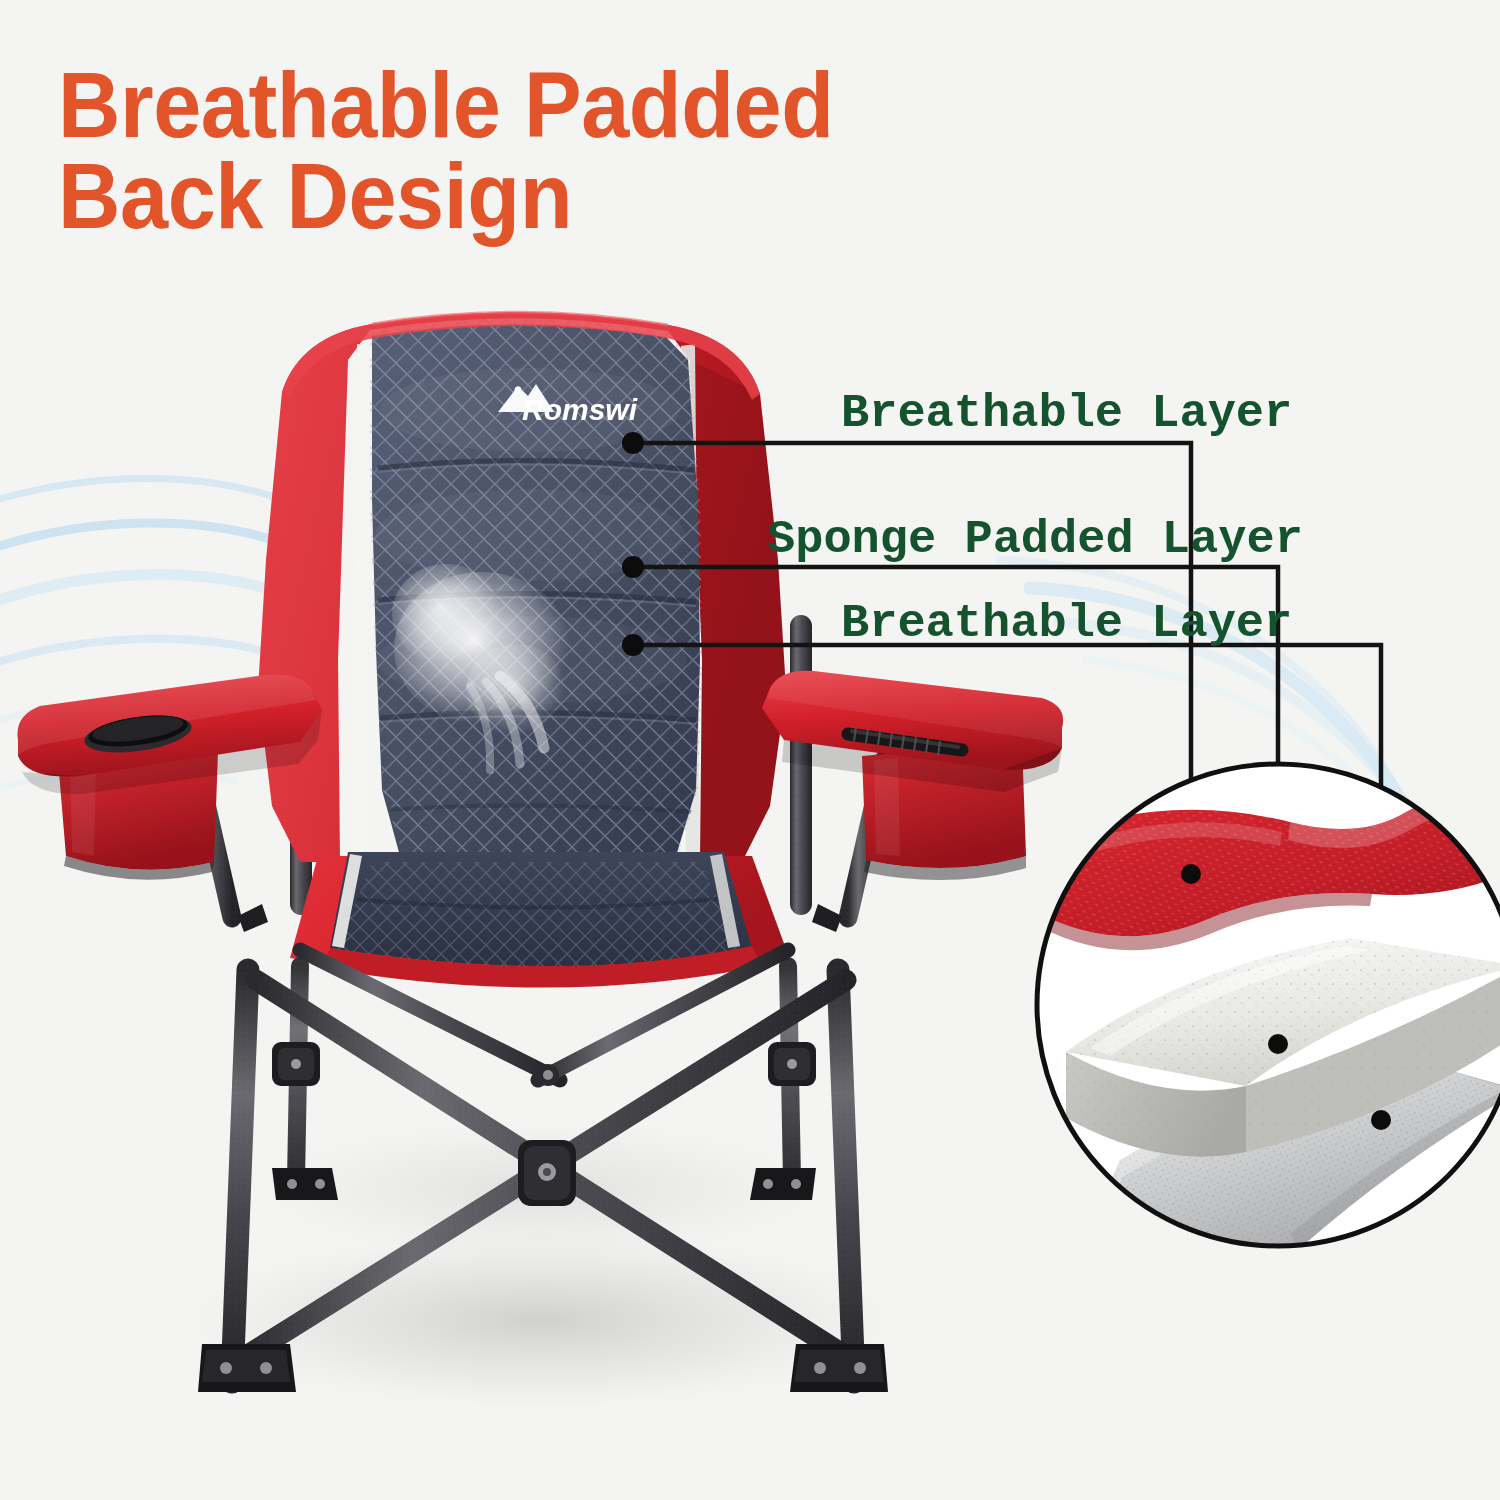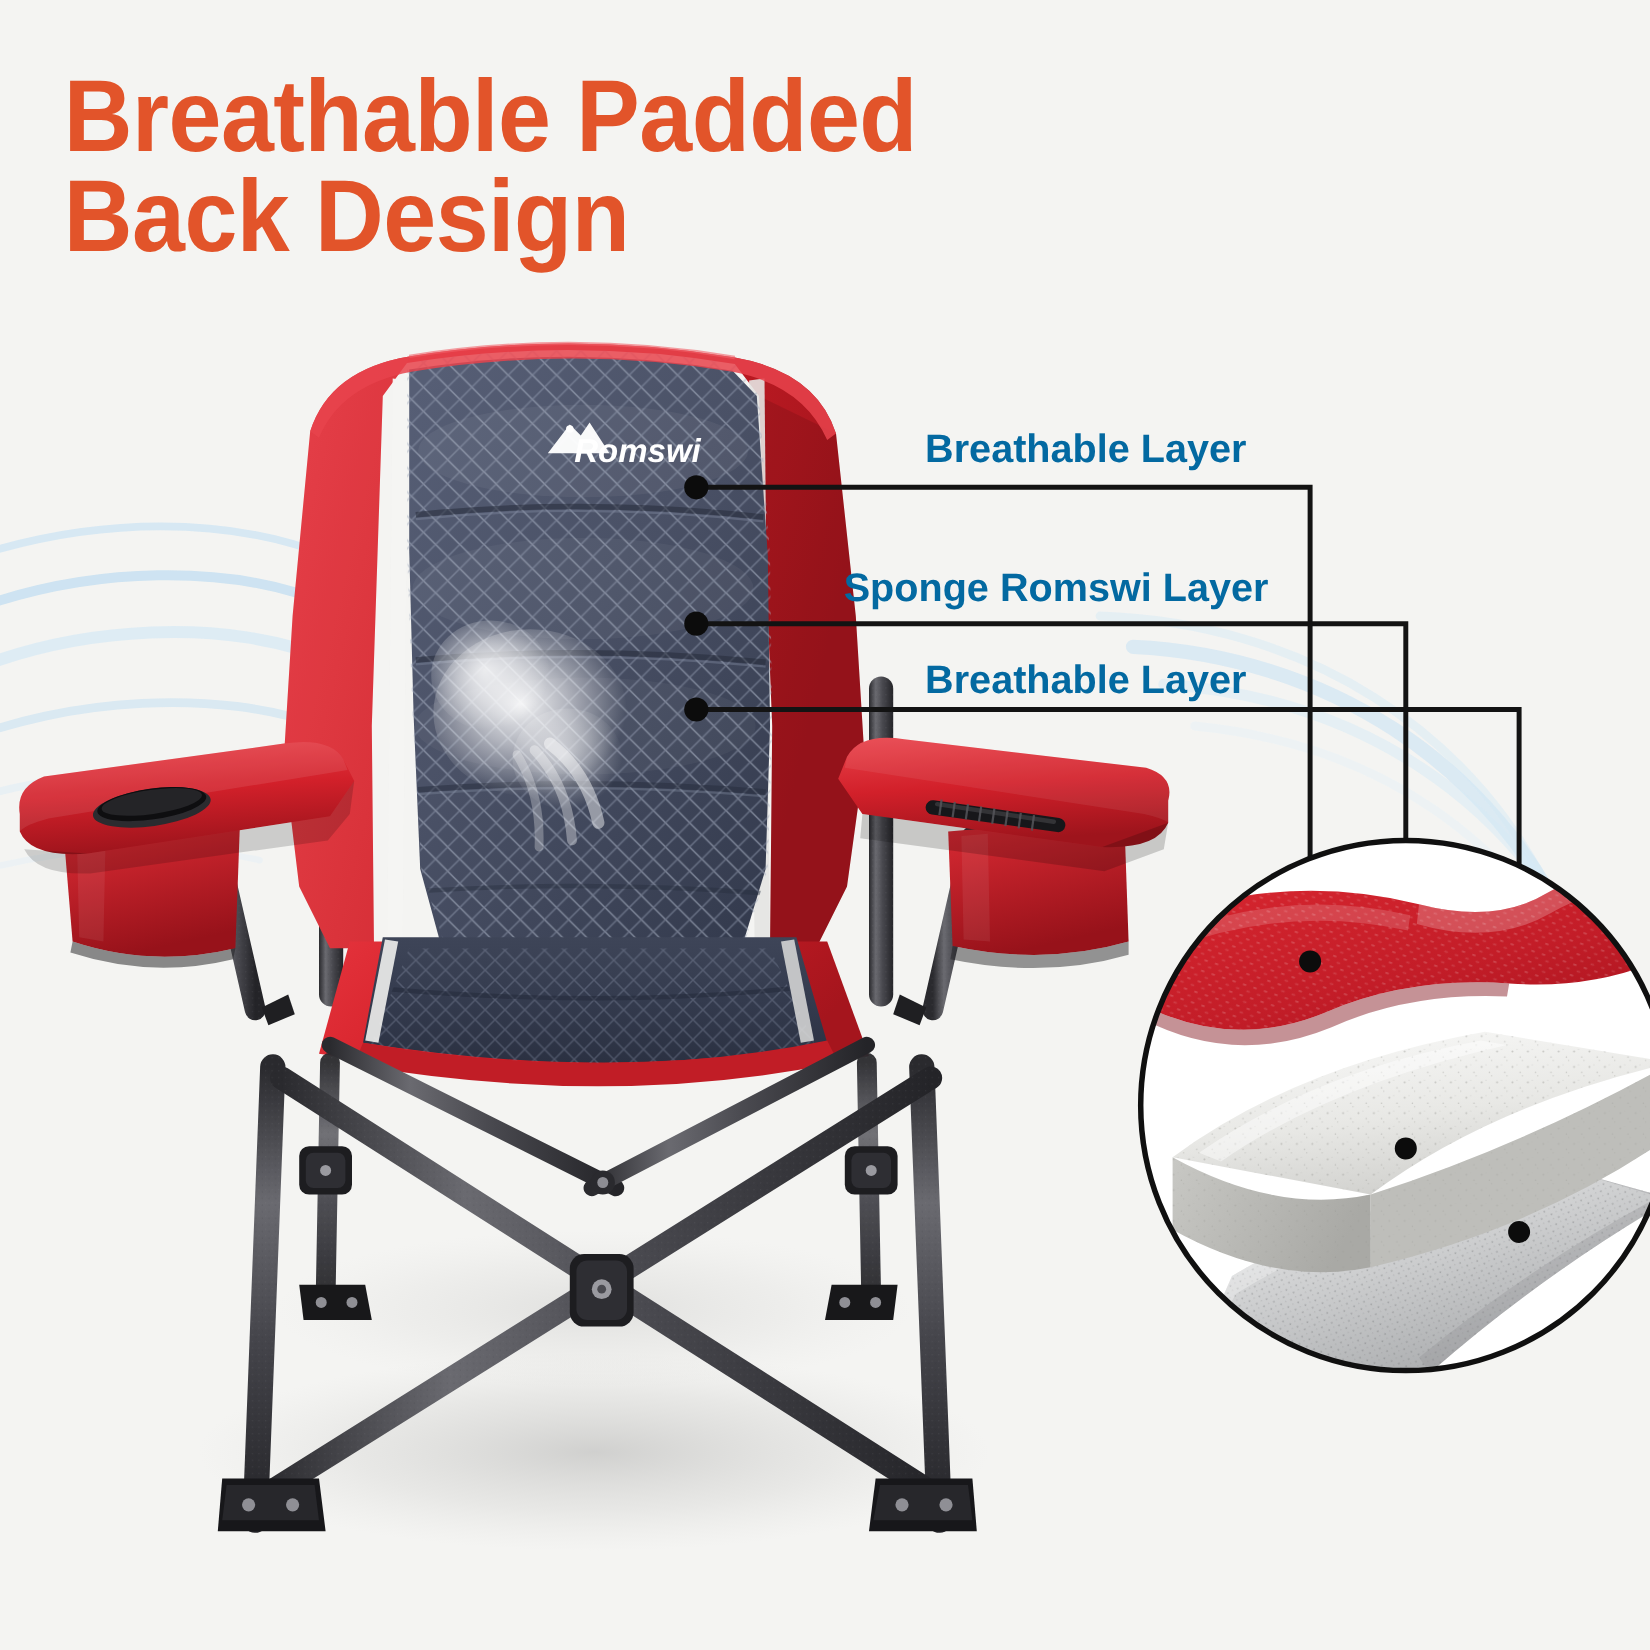--- a/index.html
+++ b/index.html
@@ -21,26 +21,26 @@
     line-height:0.98;
     letter-spacing:-0.5px;
     font-family:"Liberation Sans","DejaVu Sans",sans-serif;
     transform:scaleX(0.93);
     transform-origin:left top;
     white-space:pre-line;
   }
 
   .callout-label{
     position:absolute;
-    color:#0369a1;
+    color:#14532d;
     font-weight:bold;
-    font-size:36px;
+    font-size:47px;
     line-height:1;
     white-space:nowrap;
-    font-family:Liberation Sans, sans-serif;
+    font-family:Liberation Mono, monospace;
   }
   .lbl-1{left:841px;top:390px;}
   .lbl-2{left:767px;top:516px;}
   .lbl-3{left:841px;top:600px;}
 </style>
 </head>
 <body>
 
 <div id="stage">
 
@@ -436,16 +436,16 @@
         <circle cx="1278" cy="1044" r="10"></circle>
         <circle cx="1381" cy="1120" r="10"></circle>
       </g>
     </g>
   </svg>
 
   <div class="hl-title">Breathable Padded
 Back Design</div>
 
   <div class="callout-label lbl-1">Breathable Layer</div>
-  <div class="callout-label lbl-2">Sponge Romswi Layer</div>
+  <div class="callout-label lbl-2">Sponge Padded Layer</div>
   <div class="callout-label lbl-3">Breathable Layer</div>
 
 </div>
 
 </body></html>

